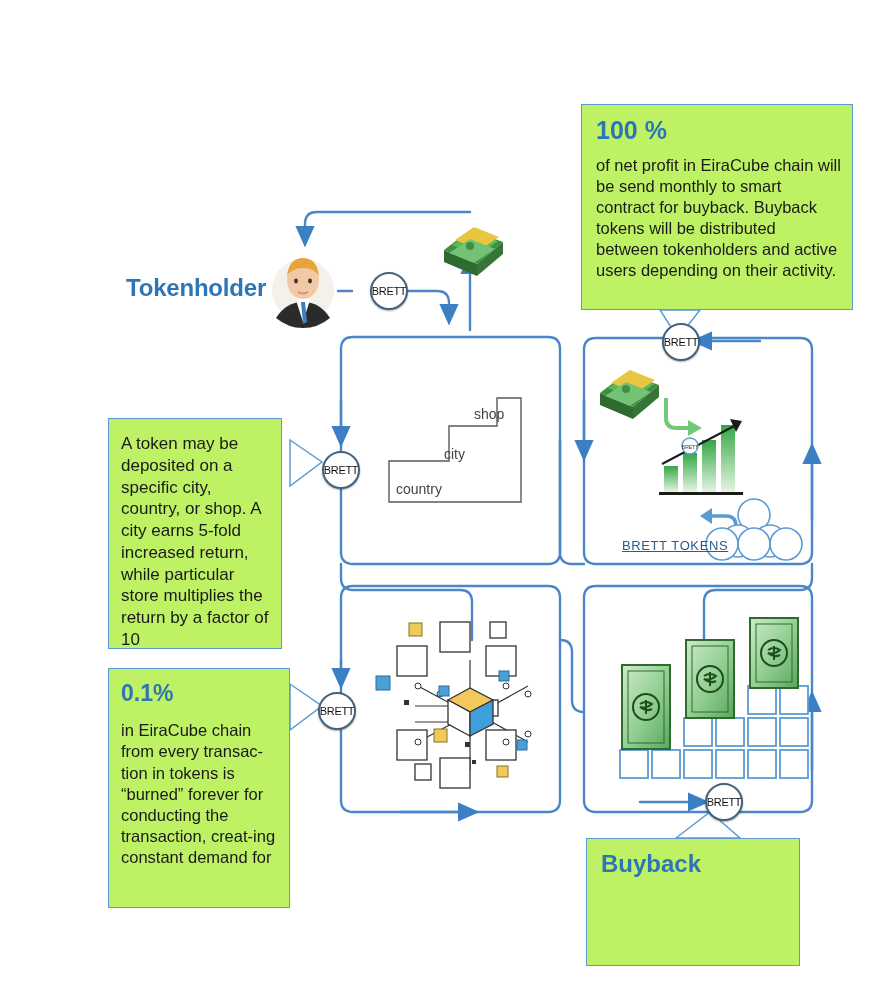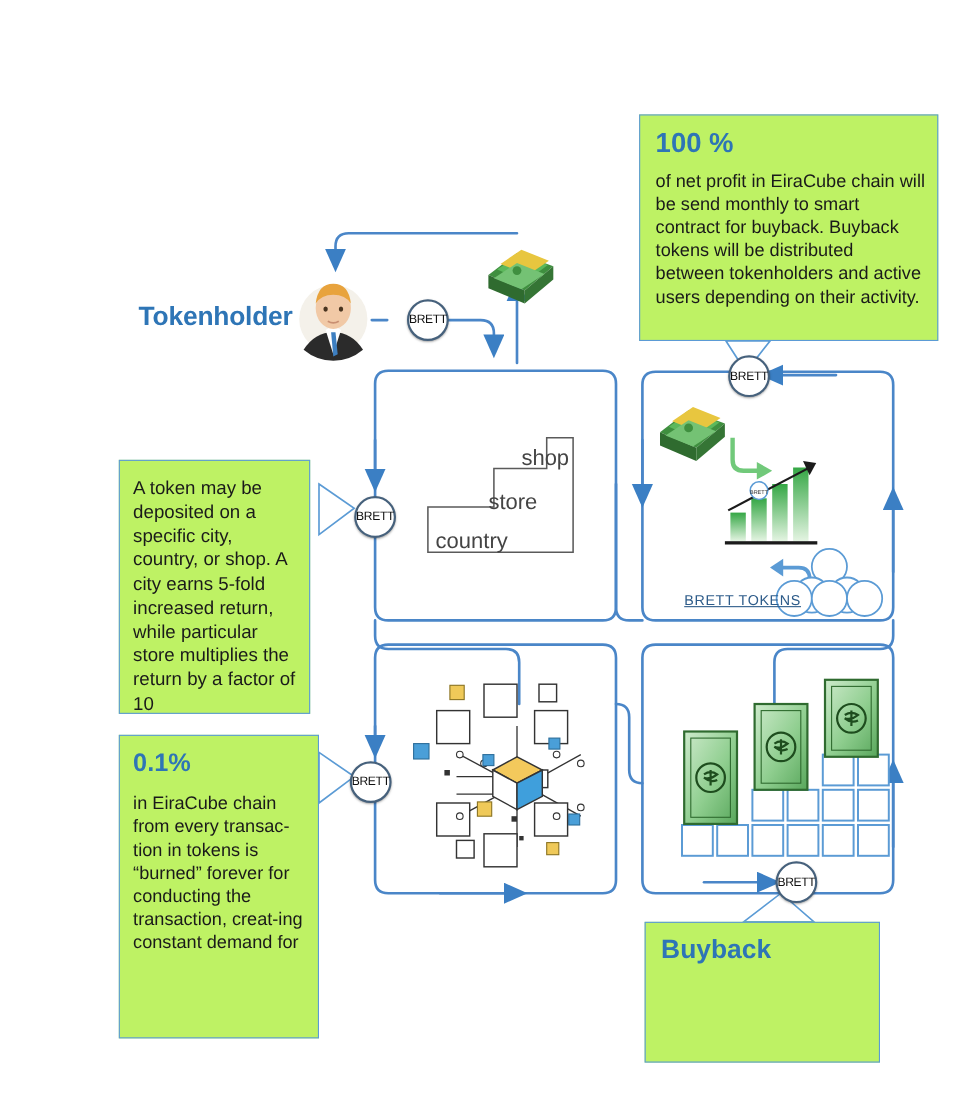--- a/index.html
+++ b/index.html
@@ -13,41 +13,41 @@
   .callout .head{font-weight:bold;color:#2e75b6;line-height:1.1;}
   .callout .body{color:#1a1a1a;line-height:1.28;}
 
   #callout-buyback{left:581px;top:104px;width:272px;height:206px;}
   #callout-buyback .head{font-size:25px;margin:12px 0 10px 14px;}
   #callout-buyback .body{font-size:16.5px;margin:0 10px 0 14px;}
 
   #callout-deposit{left:108px;top:418px;width:174px;height:231px;}
   #callout-deposit .body{font-size:17px;margin:14px 10px 0 12px;}
 
-  #callout-burn{left:108px;top:668px;width:182px;height:276px;}
+  #callout-burn{left:108px;top:668px;width:182px;height:240px;}
   #callout-burn .head{font-size:23px;margin:12px 0 14px 12px;}
   #callout-burn .body{font-size:16.5px;margin:0 10px 0 12px;}
 
   #callout-growth{left:586px;top:838px;width:214px;height:128px;}
   #callout-growth .head{font-size:24px;margin:12px 0 10px 14px;}
   #callout-growth .body{font-size:16.5px;margin:0 10px 0 14px;}
 
   .tokenholder-label{position:absolute;left:126px;top:274px;width:170px;
     font-size:24px;font-weight:bold;color:#2e75b6;letter-spacing:-0.2px;}
 
   .brett-badge{position:absolute;width:38px;height:38px;border-radius:50%;
     background:#fff;border:2px solid #46617c;box-sizing:border-box;
     display:flex;align-items:center;justify-content:center;
     font-size:11px;letter-spacing:-0.3px;color:#111;
     box-shadow:0 1px 2px rgba(0,0,0,.35);}
 
   .brett-tokens-label{position:absolute;left:622px;top:538px;font-size:13px;
     color:#2e5c8a;letter-spacing:0.6px;text-decoration:underline;}
 
-  .stair-label{position:absolute;font-size:20px;color:#444;}
+  .stair-label{position:absolute;font-size:14px;color:#444;}
   #stair-shop{left:474px;top:406px;}
   #stair-city{left:444px;top:446px;}
   #stair-country{left:396px;top:481px;}
 </style>
 </head>
 <body>
 
 <div id="stage">
 
   <svg class="layer" viewBox="0 0 883 1004">
@@ -283,21 +283,21 @@
   <div class="callout" id="callout-burn">
     <div class="head">0.1%</div>
     <div class="body">in EiraCube chain from every transac-tion in        tokens is “burned” forever for conducting the transaction, creat-ing constant demand for</div>
   </div>
 
   <div class="callout" id="callout-growth">
     <div class="head">Buyback</div>
   </div>
 
   <div class="stair-label" id="stair-shop">shop</div>
-  <div class="stair-label" id="stair-city">store</div>
+  <div class="stair-label" id="stair-city">city</div>
   <div class="stair-label" id="stair-country">country</div>
 
   <div class="brett-tokens-label">BRETT TOKENS</div>
 
   <div id="badge-host">
       <div class="brett-badge" style="left: 370px; top: 272px;">BRETT</div>
       <div class="brett-badge" style="left: 322px; top: 451px;">BRETT</div>
       <div class="brett-badge" style="left: 662px; top: 323px;">BRETT</div>
       <div class="brett-badge" style="left: 318px; top: 692px;">BRETT</div>
       <div class="brett-badge" style="left: 705px; top: 783px;">BRETT</div>

